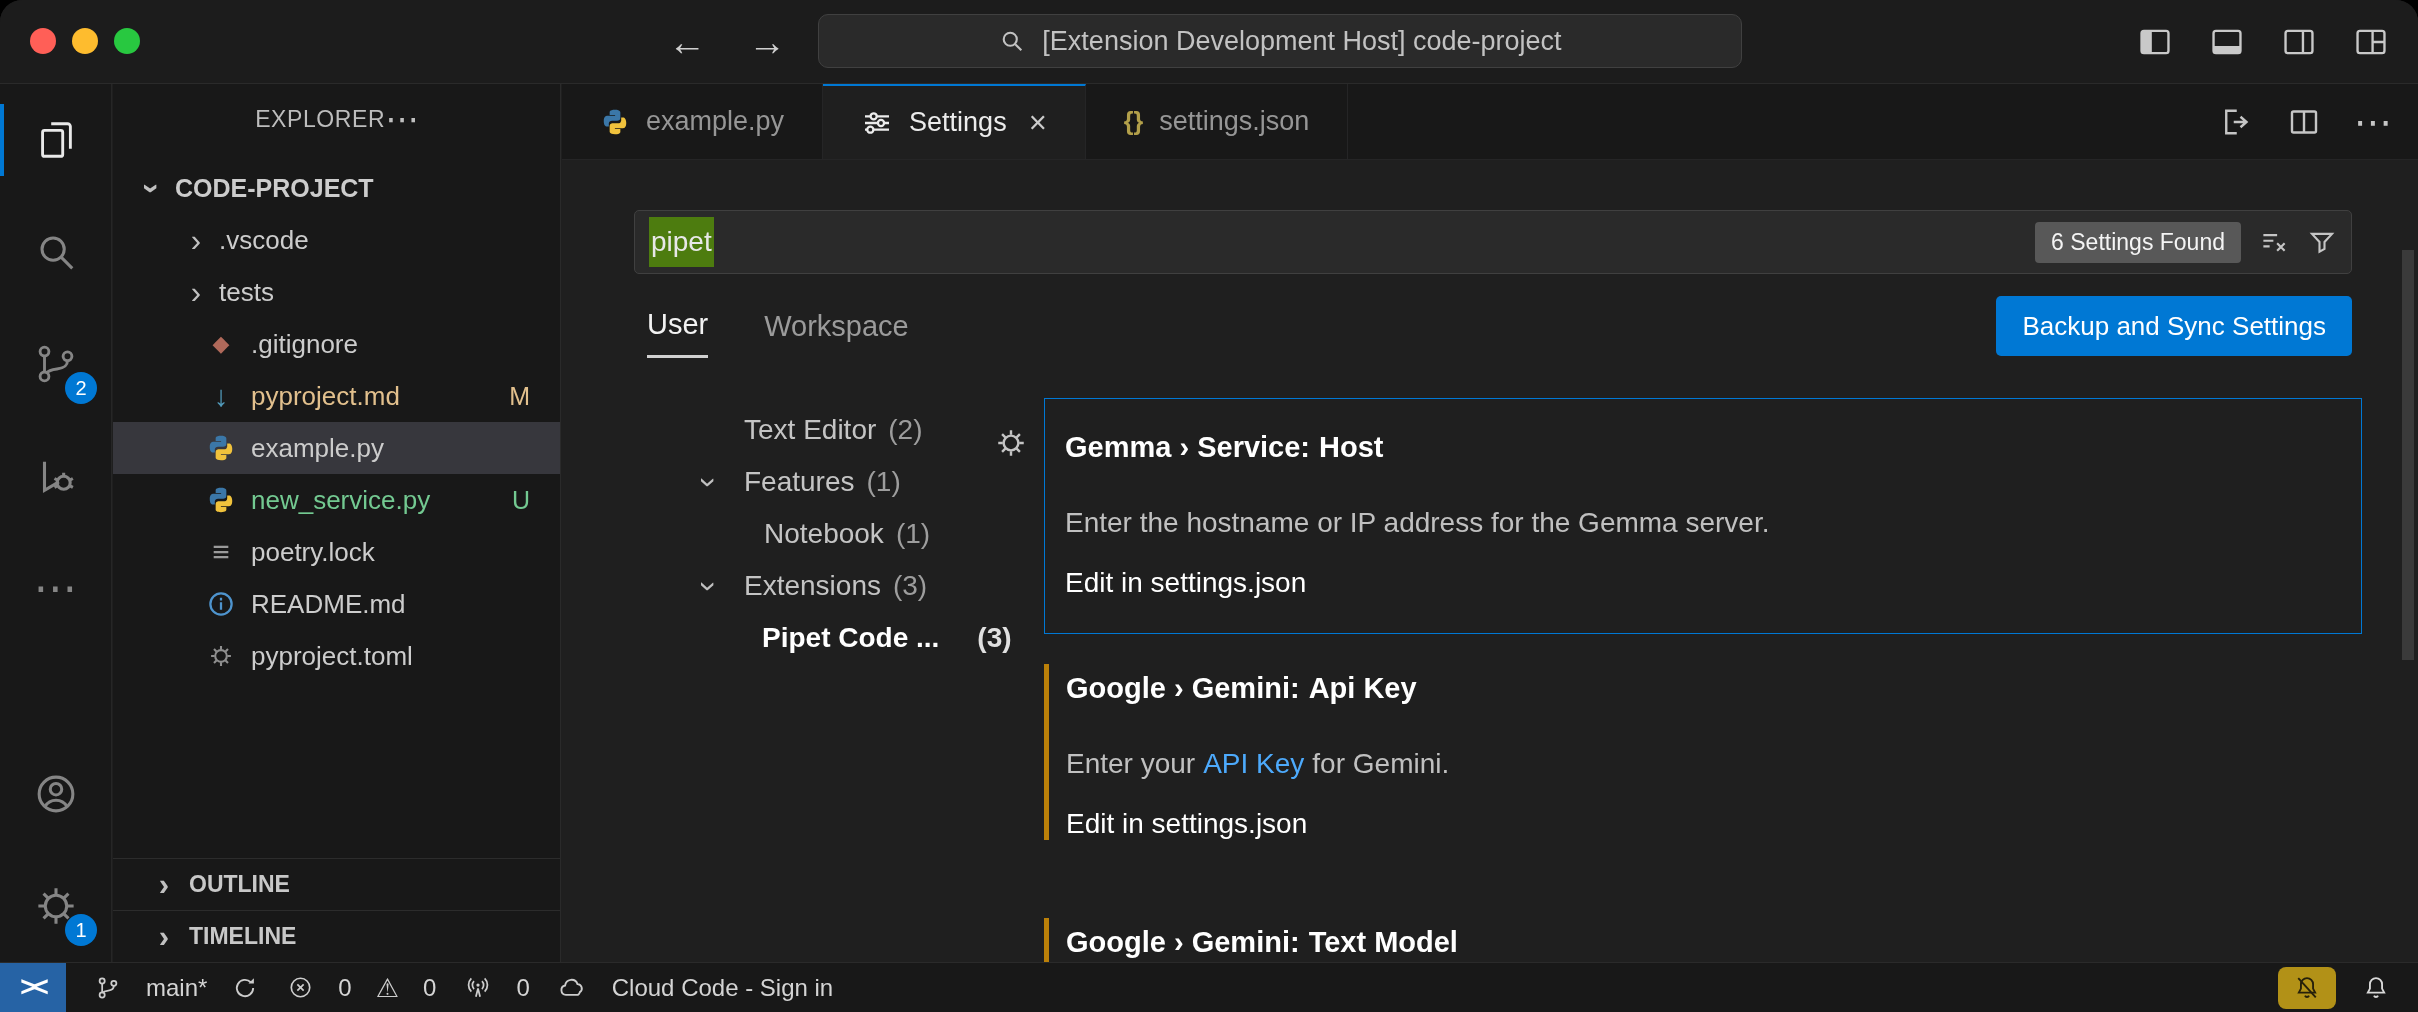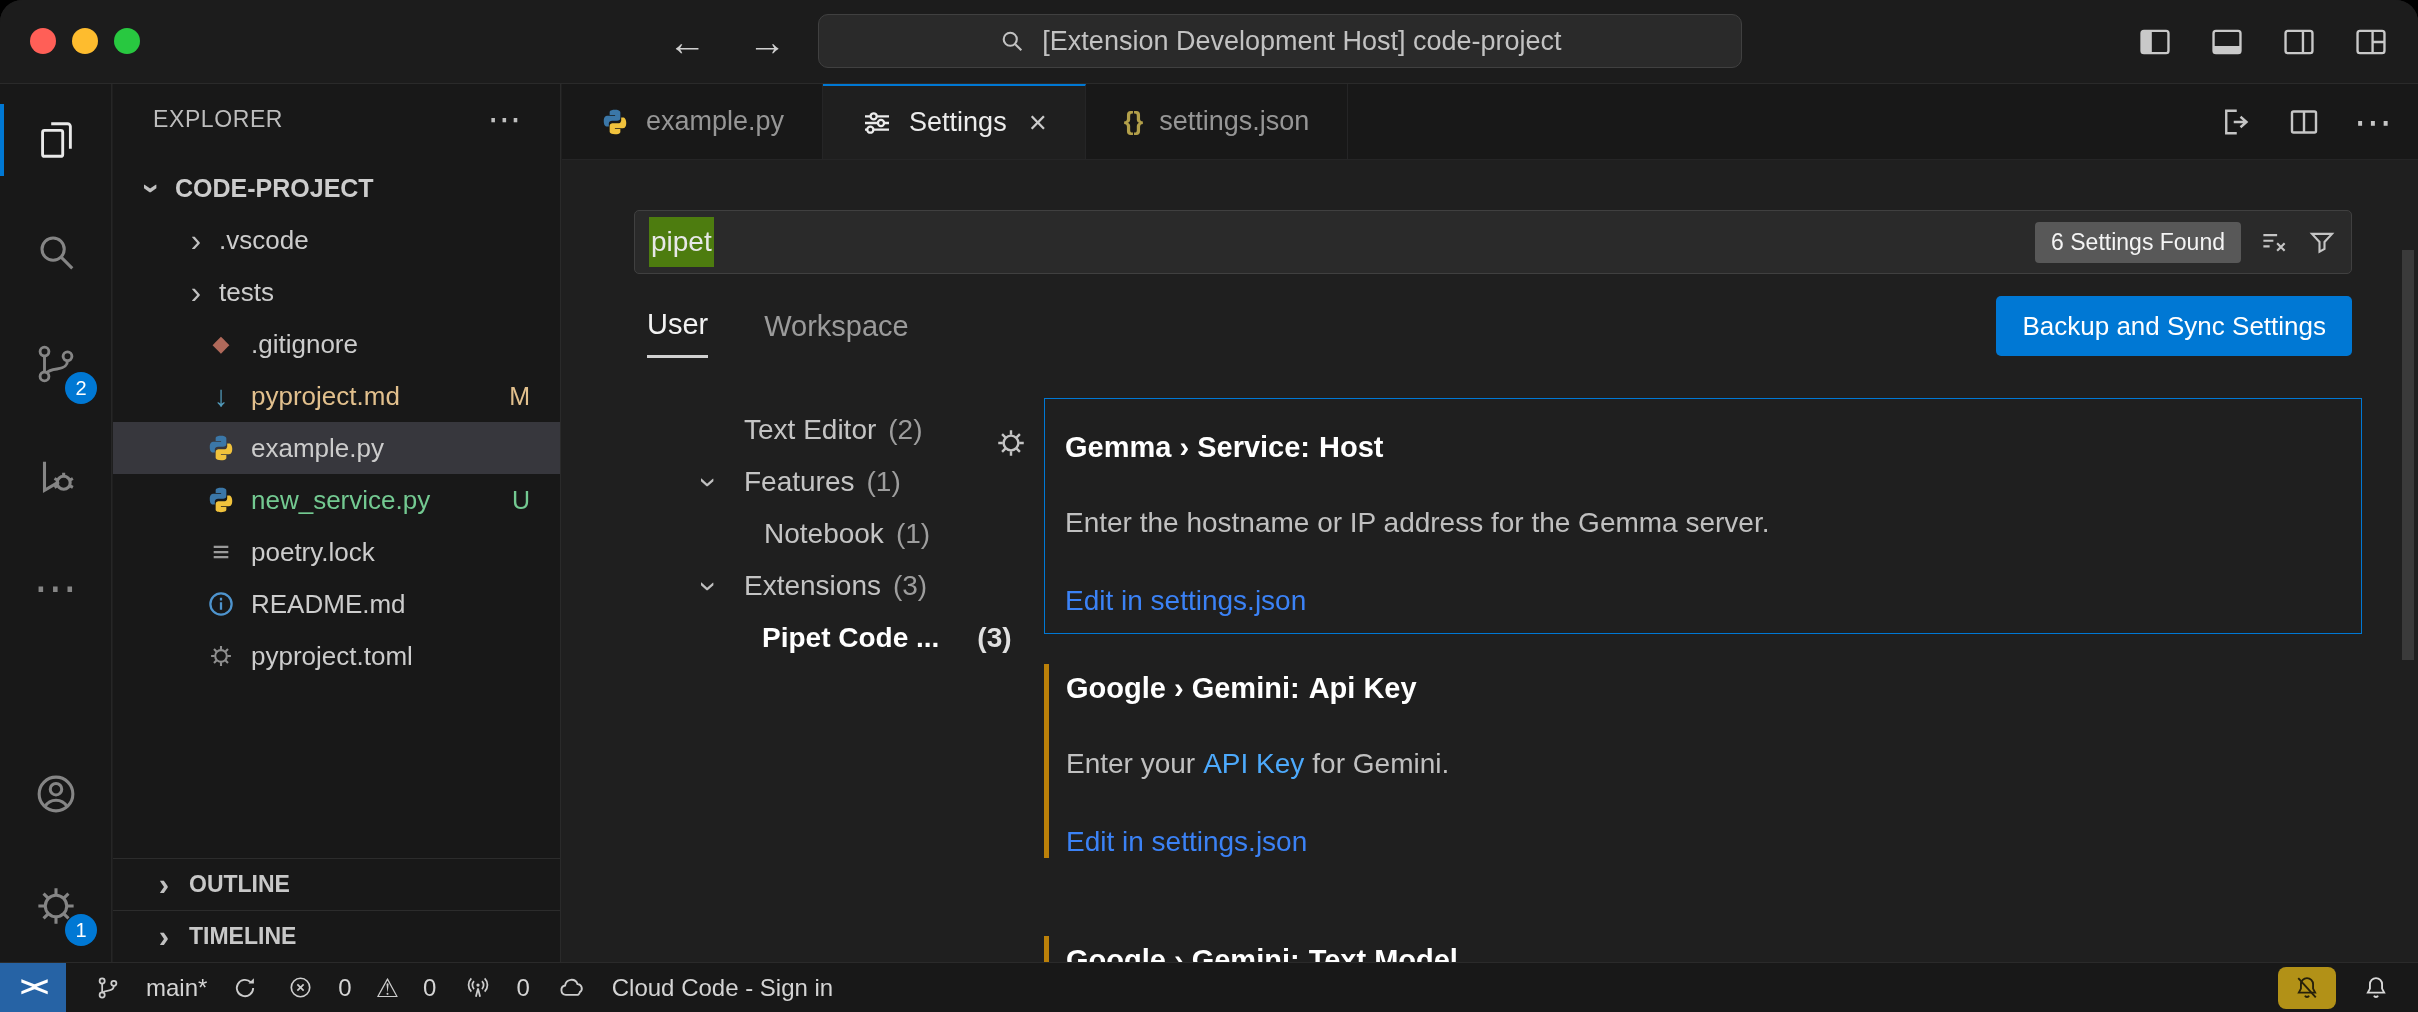--- a/index.html
+++ b/index.html
@@ -20,21 +20,21 @@
   .activitybar{position:absolute;left:0;top:84px;bottom:50px;width:112px;background:#181818;border-right:1px solid #262626;display:flex;flex-direction:column}
   .ab-item{position:relative;height:112px;display:flex;align-items:center;justify-content:center;color:#858585;cursor:pointer}
   .ab-item.active{color:#e9e9e9}
   .ab-item.active::before{content:"";position:absolute;left:0;top:20px;bottom:20px;width:4px;background:#0078d4}
   .ab-badge{position:absolute;right:14px;bottom:16px;min-width:32px;height:32px;padding:0 6px;border-radius:16px;background:#0078d4;color:#fff;font-size:20px;display:flex;align-items:center;justify-content:center}
   .ab-spacer{flex:1}
   .ab-dots{font-size:44px;color:#858585;line-height:1}
 
   
   .sidebar{position:absolute;left:113px;top:84px;bottom:50px;width:448px;background:#181818;border-right:1px solid #2a2a2a}
-  .sb-header{height:70px;display:flex;align-items:center;justify-content:space-between;padding:0 38px 0 40px;color:#bdbdbd;font-size:23px;letter-spacing:.6px}
+  .sb-header{height:70px;display:flex;align-items:center;justify-content:center;padding:0 38px 0 40px;color:#bdbdbd;font-size:23px;letter-spacing:.6px}
   .sb-dots{font-size:34px;color:#c0c0c0;line-height:1}
   .tree{position:absolute;left:0;right:0;top:78px}
   .row{position:relative;height:52px;display:flex;align-items:center;font-size:26px;color:#cccccc;cursor:pointer}
   .row.selected{background:#37373d}
   .chev{display:inline-block;font-size:31px;line-height:1;color:#c0c0c0;width:26px;text-align:center}
   .chev.exp{transform:rotate(90deg)}
   .row.root{padding-left:26px;font-weight:700;font-size:25px;gap:10px}
   .row.folder{padding-left:70px;gap:10px}
   .row.file{padding-left:92px;gap:14px}
   .ficon{width:32px;display:inline-flex;justify-content:center;align-items:center}
@@ -79,21 +79,21 @@
   .s-list{position:absolute;left:482px;top:238px;width:1318px}
   .s-item{position:relative}
   .s-item.focused{border:1px solid #0078d4;height:236px;padding:30px 24px 0 20px}
   .s-item.modified{padding:8px 0 0 22px;margin-top:28px}
   .s-item.modified::before{content:"";position:absolute;left:0;top:2px;bottom:2px;width:5px;background:#bb8009}
   .s-item.partial{margin-top:74px;height:60px}
   .s-title{font-size:29px;line-height:36px}
   .s-title .cat{color:#ffffff;font-weight:700}
   .s-title .nm{color:#fff;font-weight:700;margin-left:9px}
   .s-desc{margin-top:40px;font-size:28px;line-height:36px;color:#c0c0c0}
-  .s-link{margin-top:42px;font-size:28px;line-height:36px;color:#3b82f6;cursor:pointer}
+  .s-link{margin-top:24px;font-size:28px;line-height:36px;color:#ffffff;cursor:pointer}
   .inline-link{color:#4daafc;margin:0 8px;cursor:pointer}
   .s-scrollbar{position:absolute;right:4px;top:90px;width:12px;height:410px;background:#4d4d4d;opacity:.6}
 
   
   .statusbar{position:absolute;left:0;bottom:0;width:100%;height:50px;background:#181818;border-top:1px solid #2a2a2a;display:flex;align-items:center;font-size:24px;color:#d4d4d4}
   .remote{width:66px;height:100%;background:#2663a5;color:#fff;display:flex;align-items:center;justify-content:center;font-weight:700;font-size:27px;letter-spacing:-3px;cursor:pointer}
   .sb-group{display:flex;align-items:center;gap:24px;margin-left:28px;cursor:pointer}
   .sb-group .ic{color:#cdcdcd}
   .warn-glyph{font-size:26px;line-height:1;color:#cdcdcd}
   .sb-right{margin-left:auto;display:flex;align-items:center;gap:26px;padding-right:28px}

